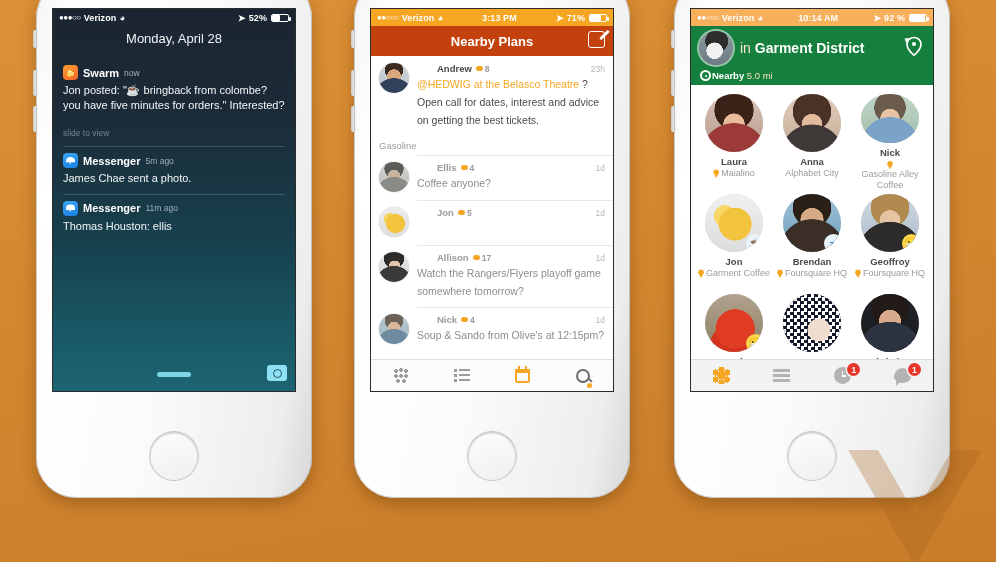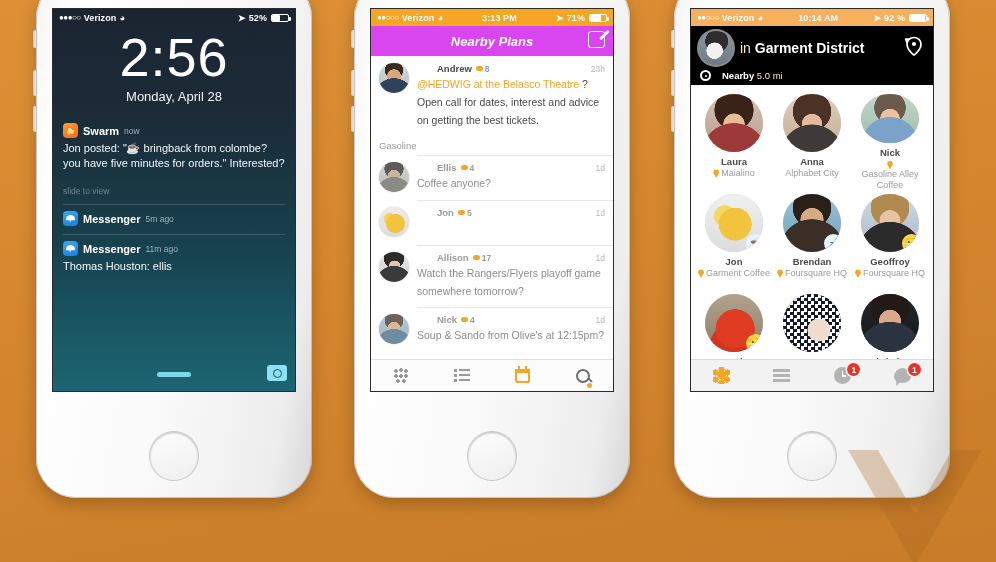--- a/index.html
+++ b/index.html
@@ -113,23 +113,23 @@
   .cam-icon {
     position:absolute; right:8px; bottom:4px; width:20px;height:16px;border-radius:3px;
     background:#8fe0f2; display:flex;align-items:center;justify-content:center;
   }
   .cam-icon::before{content:"";width:7px;height:7px;border-radius:50%;border:1.5px solid #1b4f60;}
 
   
   .sw { width:100%;height:100%; background:#fff; display:flex; flex-direction:column; }
   .sw .statusbar { background:#f5a623; color:#fff; }
   .sw-nav {
-    background:#d946ef; color:#fff; height:30px;
+    background:#c2410c; color:#fff; height:30px;
     display:flex; align-items:center; justify-content:center; position:relative;
-    font-size:13px; font-weight:bold;font-style:italic;
+    font-size:13px; font-weight:bold;
   }
   .compose { position:absolute; right:8px; top:5px; width:17px;height:17px;
      border:1.6px solid #fff; border-radius:3px; }
   .compose::after{content:"";position:absolute;right:-2px;top:-3px;width:3px;height:12px;
      background:#fff;transform:rotate(45deg);border-radius:1px;}
   .feed { flex:1; overflow:hidden; background:#fff; }
   .post { display:flex; gap:8px; padding:7px 8px 8px 8px; position:relative; }
   .post + .post::before, .earlier + .post::before {
     content:""; position:absolute; top:0; left:46px; right:0; height:1px; background:#e8e8e8;
   }
@@ -174,28 +174,28 @@
   .tab-cal::after{content:"";position:absolute;left:1px;top:-5px;width:2px;height:4px;background:#f5a623;
      box-shadow:7px 0 0 #f5a623;}
   .tab-search { width:14px;height:14px;border:2px solid #6d6d6d;border-radius:50%;position:relative;}
   .tab-search::after{content:"";position:absolute;right:-3px;bottom:-2px;width:2px;height:6px;
      background:#6d6d6d;transform:rotate(-45deg);border-radius:1px;}
   .tab-dot { position:absolute; bottom:3px; right:34%; width:5px;height:5px;border-radius:50%;background:#f5a623;}
 
   
   .nb { width:100%;height:100%; background:#fff; display:flex; flex-direction:column; }
   .nb .statusbar { background:#f7b05b; color:#fff; }
-  .nb-head { background:#000000; padding:5px 8px 4px 8px; position:relative; }
+  .nb-head { background:#15803d; padding:5px 8px 4px 8px; position:relative; }
   .nb-row { display:flex; align-items:center; gap:7px; }
   .nb-ava { width:34px;height:34px;border-radius:50%; background:#7d7d7d; overflow:hidden; position:relative;
      box-shadow:0 0 0 2px rgba(255,255,255,.55);}
   .nb-title { font-size:14px; font-weight:bold; color:#fff; }
   .nb-title .pre { font-weight:normal; color:#fde6c8; }
   .nb-refresh { position:absolute; right:8px; top:8px; width:22px;height:24px; }
-  .nb-sub { display:flex; align-items:center; gap:11px; margin-top:5px; padding-left:1px;}
+  .nb-sub { display:flex; align-items:center; gap:1px; margin-top:5px; padding-left:1px;}
   .nb-sub .pin { width:11px;height:11px;border-radius:50%;border:2px solid #fff; position:relative;}
   .nb-sub .pin::after{content:"";position:absolute;left:2.5px;top:2.5px;width:2px;height:2px;border-radius:50%;background:#fff;}
   .nb-sub-txt { font-size:9.5px; font-weight:bold; color:#fff; }
   .nb-sub-txt span { font-weight:normal; color:#fbe0bd; }
 
   .grid { flex:1; padding:6px 4px 0 4px; display:grid;
      grid-template-columns: repeat(3,1fr); grid-auto-rows: 100px; gap:0; overflow:hidden; }
   .cell { display:flex; flex-direction:column; align-items:center; padding-top:3px;}
   .cell .pic { width:58px;height:58px;border-radius:50%; overflow:hidden; position:relative; background:#ccc;}
   .badge-emoji { position:absolute; right:-2px; bottom:-1px; width:19px;height:19px;border-radius:50%;
@@ -253,41 +253,41 @@
         <span class="sb-right">
           <span>➤</span>
           <span>52%</span>
           <span class="batt">
               <i style="width:52%"></i>
             </span>
         </span>
       </div>
 
       <div class="clock">
-        <div class="time">2:56</div>
         <div class="date">Monday, April 28</div>
       </div>
 
       <div class="notifs">
         <div class="notif">
           <div class="n-head">
             <span class="n-icon swarm"></span>
             <span class="n-app">Swarm</span>
             <span class="n-time">now</span>
           </div>
           <div class="n-body">Jon posted: "☕ bringback from colombe? you have five minutes for orders." Interested?</div>
           <div class="n-sub">slide to view</div>
         </div>
 
         <div class="notif">
           <div class="n-head">
             <span class="n-icon messenger"></span>
             <span class="n-app">Messenger</span>
             <span class="n-time">5m ago</span>
           </div>
+          <div class="n-body">James Chae sent a photo.</div>
         </div>
 
         <div class="notif">
           <div class="n-head">
             <span class="n-icon messenger"></span>
             <span class="n-app">Messenger</span>
             <span class="n-time">11m ago</span>
           </div>
           <div class="n-body">Thomas Houston: ellis</div>
         </div>

